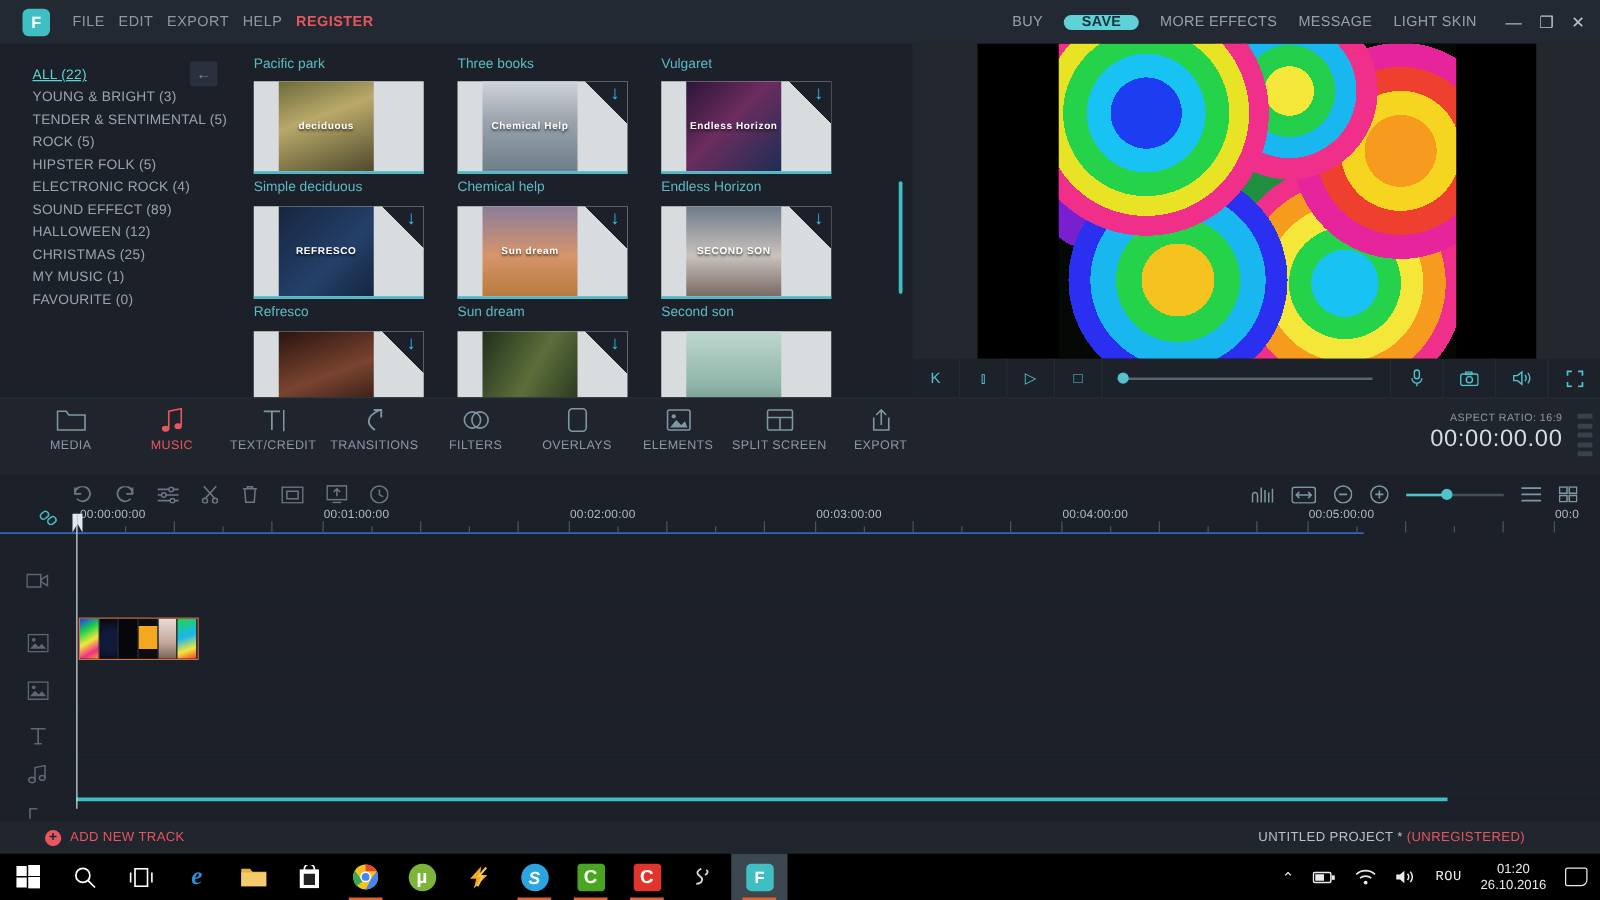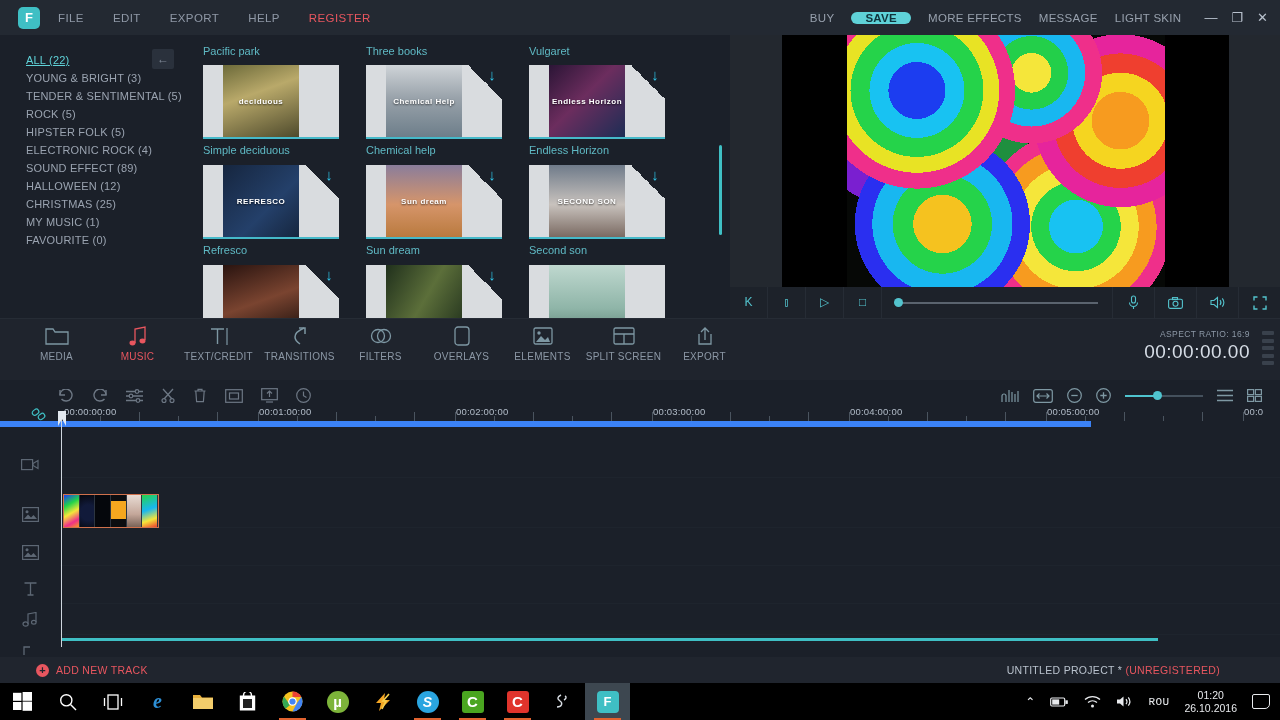--- a/index.html
+++ b/index.html
@@ -16,25 +16,25 @@
     position: absolute; left: 0; top: 0; width: 1280px; height: 35px;
     background: #232932;
     display: flex; align-items: center;
   }
   .logo {
     width: 22px; height: 22px; margin-left: 18px; border-radius: 5px;
     background: #3fbfc4;
     display: flex; align-items: center; justify-content: center;
     color: #ffffff; font-size: 13px; font-weight: bold;
   }
-  .menu-left { display: flex; align-items: center; margin-left: 18px; gap: 29px; }
+  .menu-left { display: flex; align-items: center; margin-left: 18px; gap: 11px; }
   .menu-left span {
     color: #8f98a6; font-size: 11.5px; letter-spacing: .4px; cursor: default;
   }
-  .menu-left span.register { color: #e8565f; }
+  .menu-left span.register { color: #e8565f; font-weight: bold; }
   .menu-right {
     position: absolute; right: 0; top: 0; height: 35px;
     display: flex; align-items: center; gap: 17px; padding-right: 12px;
   }
   .menu-right span.mi { color: #97a0ad; font-size: 11.5px; letter-spacing: .3px; }
   .save-btn {
     background: #5fd2d8; color: #10343c; font-size: 11.5px; font-weight: bold;
     padding: 0 14px; border-radius: 11px; letter-spacing: .3px;
   }
   .wctl { display: flex; align-items: center; gap: 14px; margin-left: 6px; }
@@ -188,21 +188,21 @@
   .zoomslider { width: 78px; height: 2px; background: #44505c; position: relative; }
   .zoomslider .fill { position: absolute; left:0; top:0; height:2px; width: 42%; background:#4fc4cf; }
   .zoomslider .knob {
     position: absolute; left: 36%; top: -4px; width: 9px; height: 9px;
     border-radius: 50%; background: #4fc4cf;
   }
 
   
   .ruler {
     position: absolute; left: 0; top: 403px; width: 1091px; height: 24px;
-    background: #1b2029; border-bottom: 6px solid #3b82f6;
+    background: #1b2029; border-bottom: 1px solid #3b82f6;
   }
   .link-icon {
     position: absolute; left: 31px; top: 4px; color: #3fbfc4; font-size: 12px;
   }
   .rtick {
     position: absolute; top: 3px; color: #b2bcc8; font-size: 9.5px; letter-spacing: .2px;
   }
   .rmark { position: absolute; bottom: 0; width: 1px; background: #4a545f; }
   .playhead {
     position: absolute; left: 61px; top: 411px; width: 1px; height: 236px;

